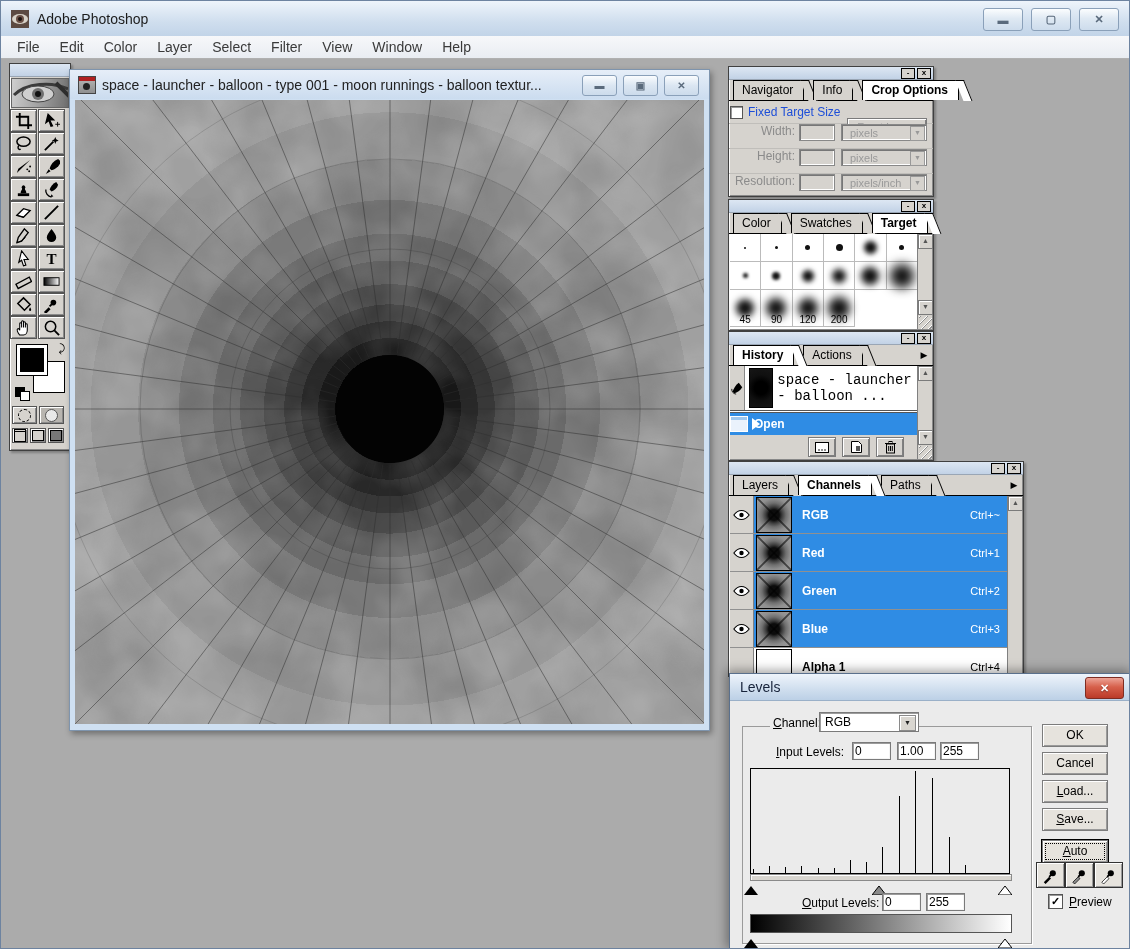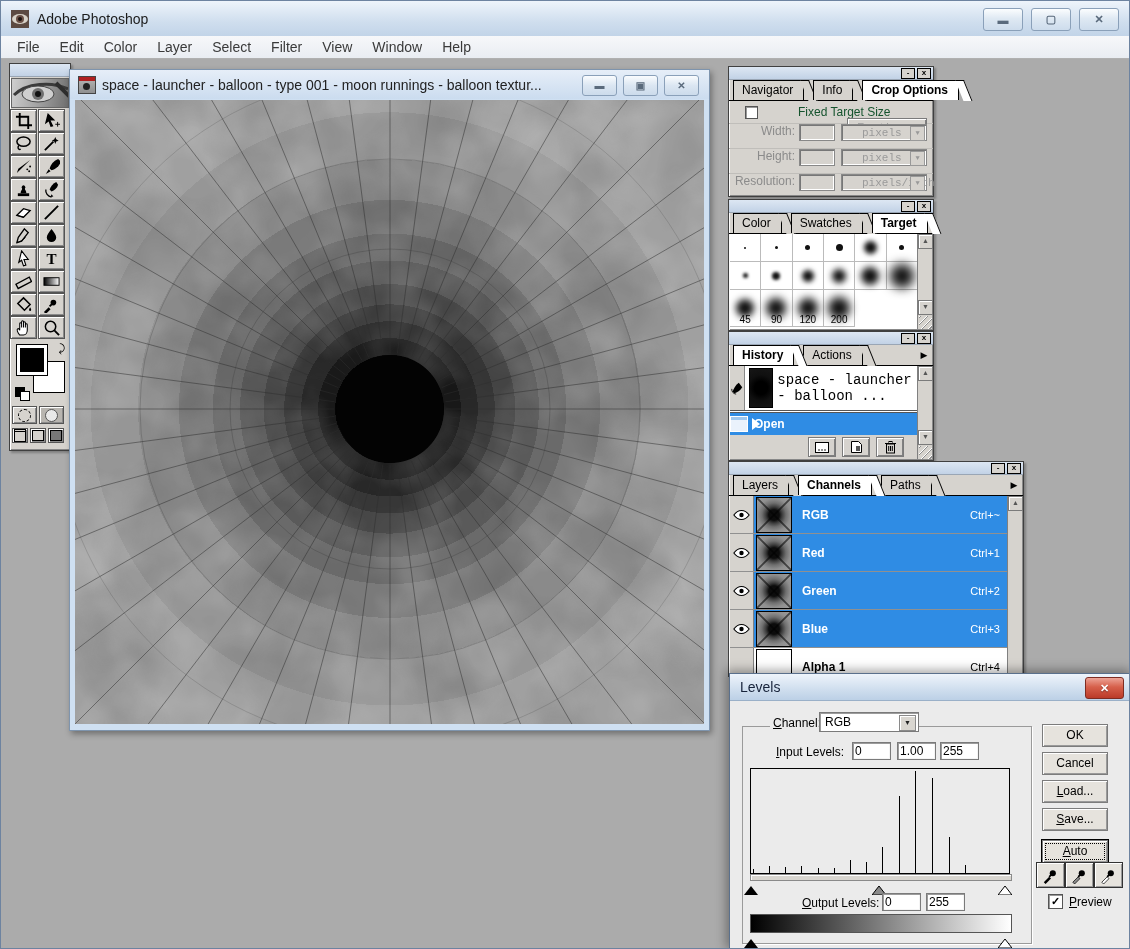--- a/index.html
+++ b/index.html
@@ -91,24 +91,24 @@
     display:flex;align-items:center;justify-content:center;font-size:10px;color:#5a6a7c;font-weight:bold;}
   .canvas{position:absolute;left:5px;top:30px;width:629px;height:624px;background:#a0a0a0;overflow:hidden;}
   
   .p-nav{left:727px;top:65px;width:204px;height:129px;}
   .co-row{display:flex;align-items:flex-start;font-size:12px;color:#8b8b8b;height:24px;border-top:1px solid #c0beba;}
   .co-label{width:66px;text-align:right;padding-right:4px;}
   .co-input{width:34px;height:15px;background:#d6d3ce;border:1px solid #888;
     box-shadow:inset 1px 1px 0 #777,inset -1px -1px 0 #fff;}
   .co-dd{width:86px;height:17px;margin-left:6px;background:#d6d3ce;border:1px solid #888;
     box-shadow:inset 1px 1px 0 #777,inset -1px -1px 0 #fff;position:relative;
-    font-size:11px;line-height:16px;padding-left:20px;box-sizing:border-box;color:#9a9a9a;font-family:Liberation Mono, monospace;}
+    font-size:11px;line-height:16px;padding-left:8px;box-sizing:border-box;color:#9a9a9a;}
   .co-dd .dda{position:absolute;right:1px;top:1px;width:13px;height:13px;background:#d6d3ce;
     border:1px solid #999;font-size:7px;text-align:center;line-height:12px;color:#999;}
-  .co-check{display:flex;align-items:center;height:22px;font-size:12px;color:#14532d;padding-left:16px;gap:35px;}
+  .co-check{display:flex;align-items:center;height:22px;font-size:12px;color:#1d4ed8;padding-left:1px;}
   .cbox{width:11px;height:11px;background:#fff;border:1px solid #555;
     box-shadow:inset 1px 1px 0 #999;margin-right:5px;}
   .frontimg{position:absolute;right:6px;top:17px;width:78px;height:17px;
     font-size:11px;color:#9a9a9a;text-align:center;line-height:16px;}
   
   .p-brush{left:727px;top:198px;width:204px;height:130px;}
   .brushgrid{position:absolute;left:1px;top:34px;right:15px;bottom:1px;background:#fff;
     display:grid;grid-template-columns:repeat(6,1fr);grid-template-rows:28px 28px 37px;}
   .bcell{border-right:1px solid #bbb;border-bottom:1px solid #bbb;position:relative;
     display:flex;align-items:center;justify-content:center;}

